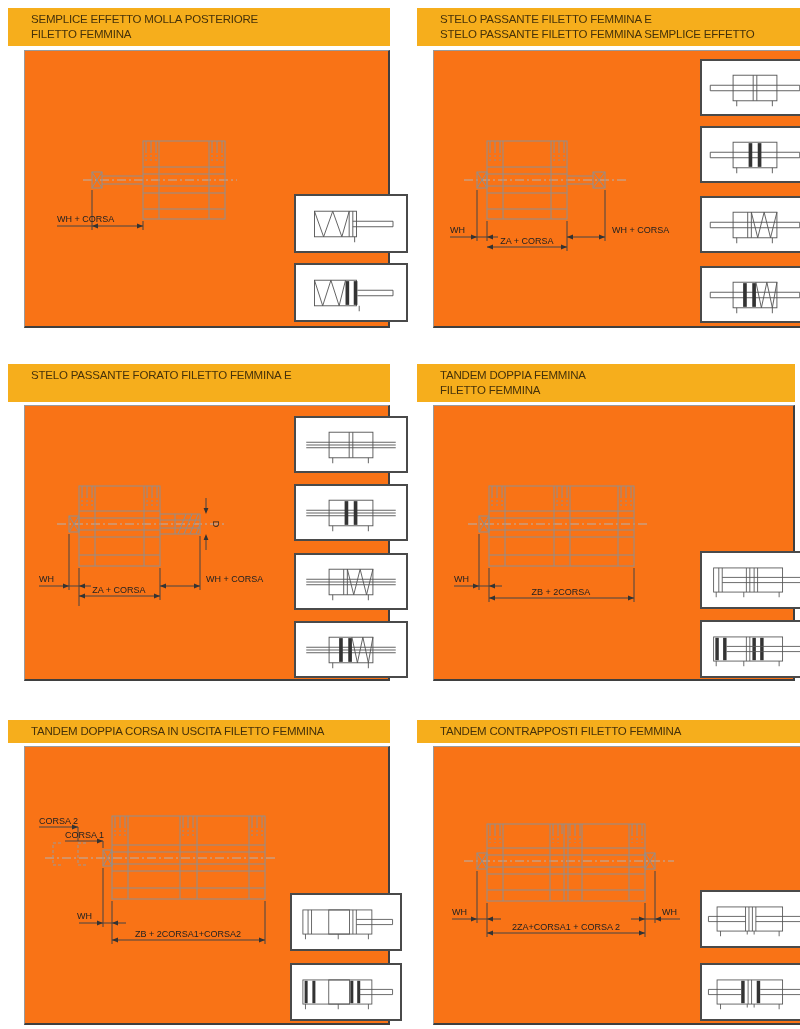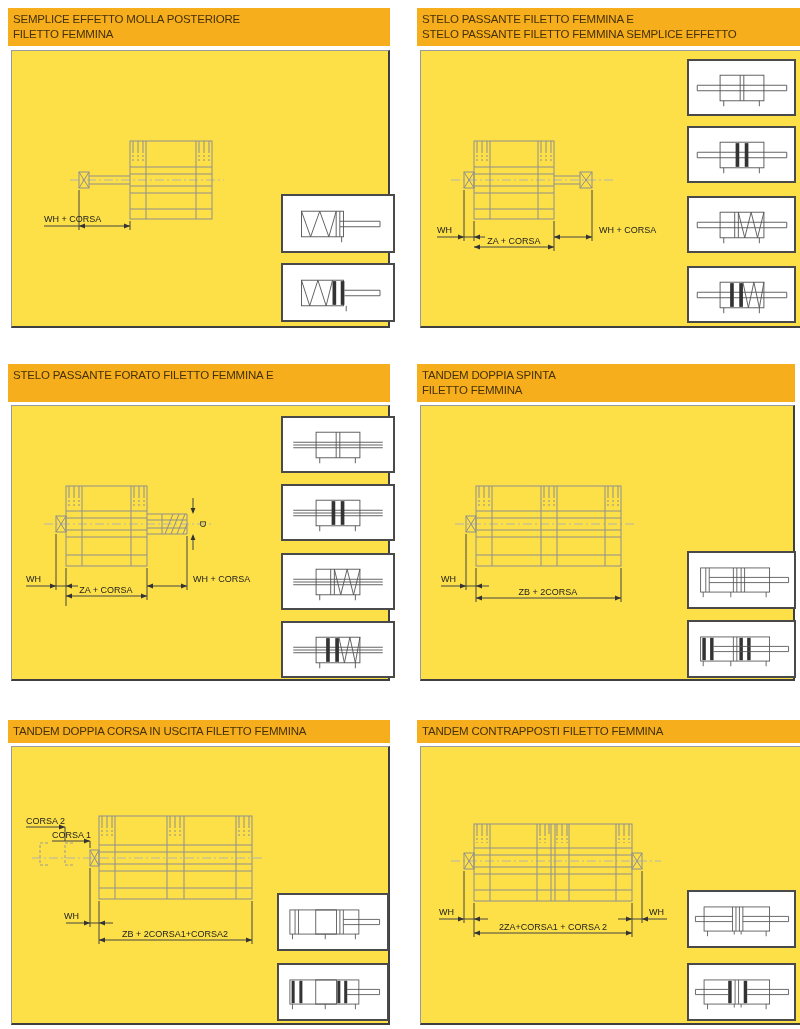--- a/index.html
+++ b/index.html
@@ -1,25 +1,25 @@
 <!DOCTYPE html>
 <html><head>
 <meta charset="utf-8">
 <style>
   html,body{margin:0;padding:0}
   body{width:800px;height:1029px;position:relative;background:#ffffff;
        font-family:"Liberation Sans",sans-serif;overflow:hidden}
   .panel{position:absolute}
   .hdr{background:#F6AE1C;color:#46320A;font-size:11.5px;font-weight:400;
-       padding:4px 5px;letter-spacing:-0.2px;white-space:nowrap;overflow:hidden}
+       padding:4px 23px;letter-spacing:-0.2px;white-space:nowrap;overflow:hidden}
   .hdr.two{height:30px}
   .hdr.two div{height:15px;line-height:15px}
   .hdr.one{height:15px}
   .hdr.one div{height:15px;line-height:15px}
-  .pbox{position:absolute;left:3px;right:0;background:#fde047;
+  .pbox{position:absolute;left:16px;right:0;background:#f97316;
         border-top:1px solid #9a9a9a;border-left:1px solid #9a9a9a;
         border-right:2px solid #3f3f3f;border-bottom:2px solid #3f3f3f}
   .draw{position:absolute;left:0;top:0}
   .sym{position:absolute;background:#fff;border:2px solid #4a4a4a;
        display:flex;align-items:center;justify-content:center}
   svg text{font-family:"Liberation Sans",sans-serif;font-size:9px;fill:#222;stroke:none}
   .body-lines{stroke:#8f8f8f;fill:none;stroke-width:1}
   .center-line{stroke:#b3b3b3;fill:none;stroke-width:1;stroke-dasharray:9 3 2 3}
   .dims{stroke:#444;fill:none;stroke-width:1}
   .arr{fill:#333;stroke:none}
@@ -281,21 +281,21 @@
         <line x1="32" y1="37" x2="32" y2="43"></line>
             <line x1="71" y1="37" x2="71" y2="43"></line>
       </g>
         </svg>
     </div>
   </div>
 </section>
 
 <section class="panel" style="left:417px;top:364px;width:378px;height:314px">
   <header class="hdr two">
-    <div>TANDEM DOPPIA SPINTA</div>
+    <div>TANDEM DOPPIA FEMMINA</div>
     <div>FILETTO FEMMINA</div>
   </header>
   <div class="pbox" style="top:41px;height:273px">
     <svg class="draw" width="374" height="270" viewBox="0 0 374 270">
       <line class="center-line" x1="34" y1="118" x2="214" y2="118"></line>
       <g class="body-lines">
         <rect x="55" y="80" width="145" height="80"></rect>
         <path d="M71,80V160M120,80V160M136,80V160M184,80V160"></path>
         <path d="M55,105H200M55,112H200M55,124H200M55,131H200M55,149H200"></path>
         <path d="M58,80V90M63,80V90M68,80V90M123,80V90M128,80V90M133,80V90M187,80V90M192,80V90M197,80V90"></path>

